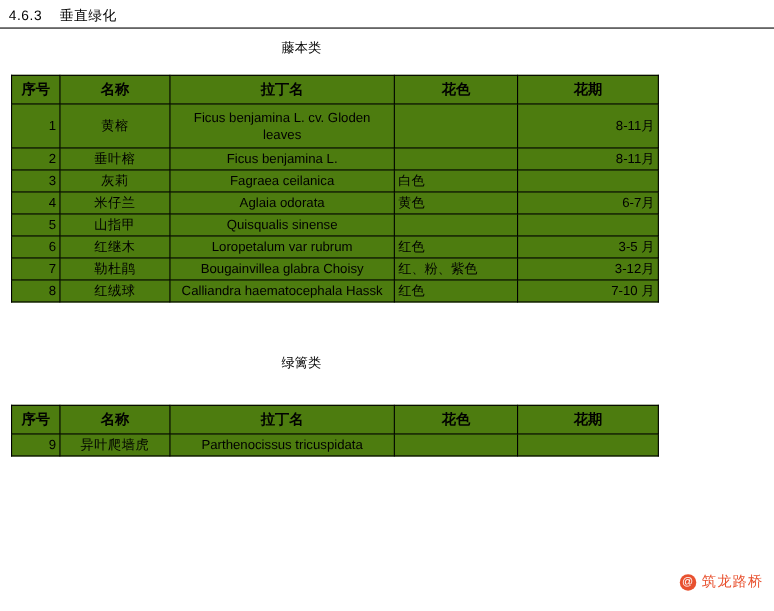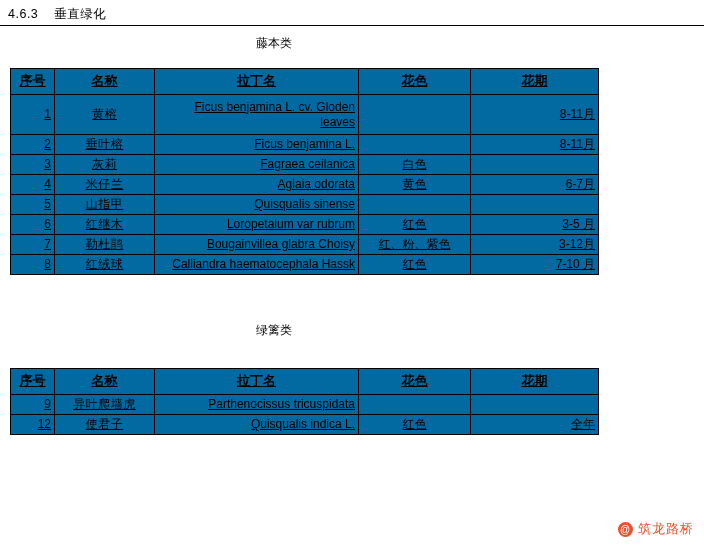--- a/index.html
+++ b/index.html
@@ -42,22 +42,21 @@
     font-size: 12px;
     left: -78px;
   }
   .sub-title-1 { top: 35px; }
   .sub-title-2 { top: 322px; }
 
   table.vine-table {
     position: absolute;
     border-collapse: collapse;
     table-layout: fixed;
-    background: #0369a1;
-    text-decoration: underline;
+    background: #4d7c0f;
   }
   table.vine-table.t1 { left: 10px; top: 68px; width: 588px; }
   table.vine-table.t2 { left: 10px; top: 368px; width: 588px; }
 
   table.vine-table th,
   table.vine-table td {
     border: 1px solid #000;
     font-size: 12px;
     padding: 1px 3px;
     vertical-align: middle;
@@ -72,22 +71,22 @@
     height: 26px;
   }
   col.c-no    { width: 44px; }
   col.c-name  { width: 100px; }
   col.c-latin { width: 204px; }
   col.c-color { width: 112px; }
   col.c-bloom { width: 128px; }
 
   td.no    { text-align: right;  padding-right: 4px; }
   td.name  { text-align: center;   padding-left: 4px; letter-spacing: 0.5px; }
-  td.latin { text-align: right;   padding-left: 6px; font-size: 11.5px; }
-  td.color { text-align: center; }
+  td.latin { text-align: center;   padding-left: 6px; font-size: 11.5px; }
+  td.color { }
   td.bloom { text-align: right; }
 
   tr.tall td { height: 40px; }
 
   .watermark {
     position: absolute;
     right: 10px;
     bottom: 8px;
     display: flex;
     align-items: center;
@@ -218,27 +217,20 @@
       </tr>
     </thead>
     <tbody id="tbody-2">
         <tr>
           <td class="no">9</td>
           <td class="name">异叶爬墙虎</td>
           <td class="latin">Parthenocissus tricuspidata</td>
           <td class="color"></td>
           <td class="bloom"></td>
         </tr>
-        <tr>
-          <td class="no">12</td>
-          <td class="name">使君子</td>
-          <td class="latin">Quisqualis indica L.</td>
-          <td class="color">红色</td>
-          <td class="bloom">全年</td>
-        </tr>
       </tbody>
   </table>
 
   <div class="watermark">
     <span class="wm-icon">@</span>
     <span>筑龙路桥</span>
   </div>
 
 </div>
 

